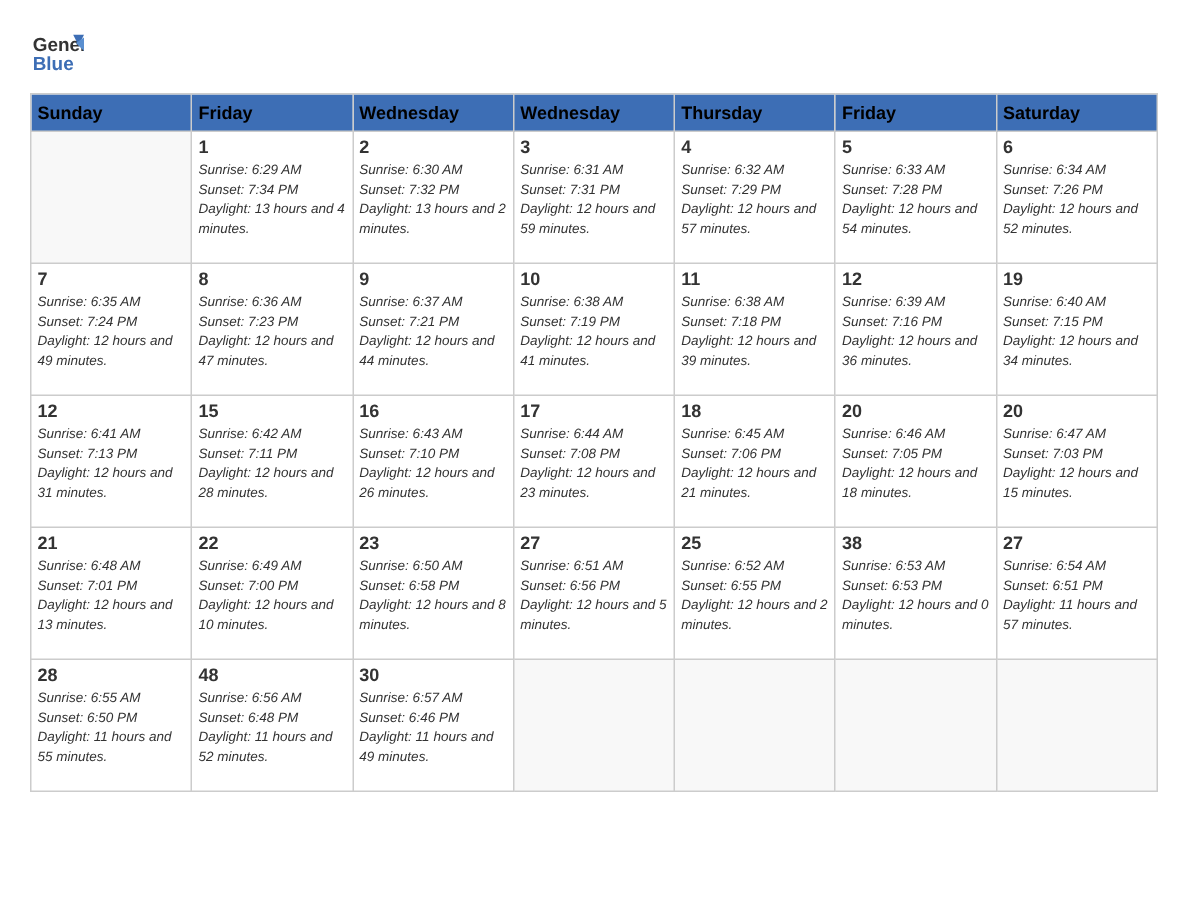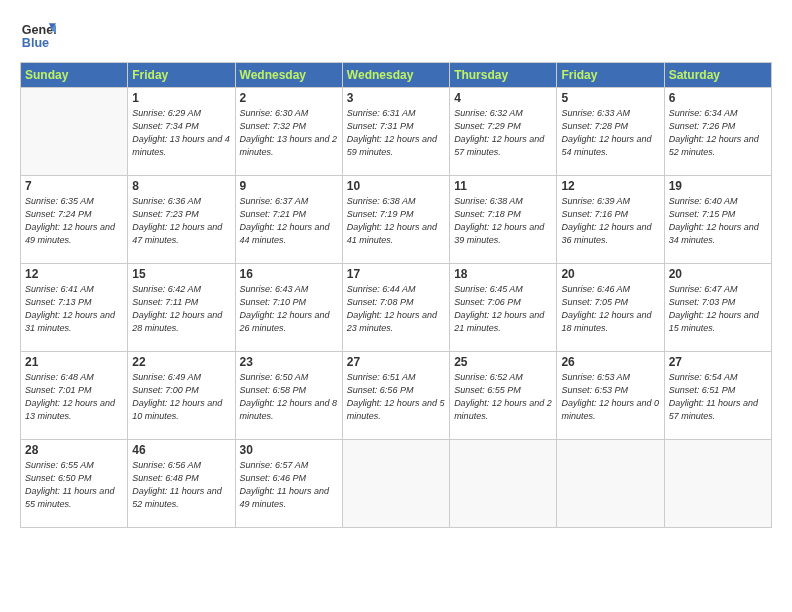--- a/index.html
+++ b/index.html
@@ -44,21 +44,21 @@
       font-size: 14px;
       color: #555;
     }
     .cal-table {
       width: 100%;
       border-collapse: collapse;
       table-layout: fixed;
     }
     .cal-table th {
       background-color: #3d6eb5;
-      color: #bef264;
+      color: #000000;
       font-size: 12px;
       font-weight: bold;
       padding: 5px 4px;
       border: 1px solid #ccc;
       text-align: left;
     }
     .cal-table td {
       border: 1px solid #ccc;
       vertical-align: top;
       padding: 3px 4px;
@@ -216,35 +216,35 @@
           </td>
           <td>
             <div class="day-num">27</div>
             <div class="day-info">Sunrise: 6:51 AM<br>Sunset: 6:56 PM<br>Daylight: 12 hours and 5 minutes.</div>
           </td>
           <td>
             <div class="day-num">25</div>
             <div class="day-info">Sunrise: 6:52 AM<br>Sunset: 6:55 PM<br>Daylight: 12 hours and 2 minutes.</div>
           </td>
           <td>
-            <div class="day-num">26</div>
+            <div class="day-num">38</div>
             <div class="day-info">Sunrise: 6:53 AM<br>Sunset: 6:53 PM<br>Daylight: 12 hours and 0 minutes.</div>
           </td>
           <td>
             <div class="day-num">27</div>
             <div class="day-info">Sunrise: 6:54 AM<br>Sunset: 6:51 PM<br>Daylight: 11 hours and 57 minutes.</div>
           </td>
         </tr>
         <tr>
           <td>
             <div class="day-num">28</div>
             <div class="day-info">Sunrise: 6:55 AM<br>Sunset: 6:50 PM<br>Daylight: 11 hours and 55 minutes.</div>
           </td>
           <td>
-            <div class="day-num">46</div>
+            <div class="day-num">48</div>
             <div class="day-info">Sunrise: 6:56 AM<br>Sunset: 6:48 PM<br>Daylight: 11 hours and 52 minutes.</div>
           </td>
           <td>
             <div class="day-num">30</div>
             <div class="day-info">Sunrise: 6:57 AM<br>Sunset: 6:46 PM<br>Daylight: 11 hours and 49 minutes.</div>
           </td>
           <td class="empty"></td>
           <td class="empty"></td>
           <td class="empty"></td>
           <td class="empty"></td>

